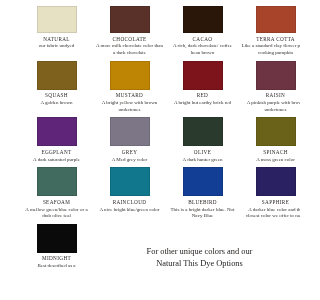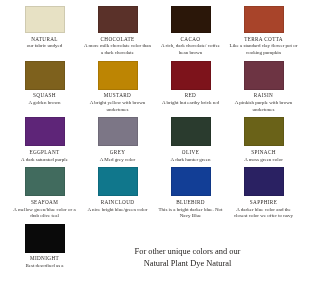--- a/index.html
+++ b/index.html
@@ -13,21 +13,21 @@
     font-family: "Liberation Serif", "DejaVu Serif", serif;
     color: #2b2b2b;
     overflow: hidden;
     position: relative;
   }
   #chart {
     width: 300px;
     height: 300px;
     position: relative;
     box-sizing: border-box;
-    padding: 6px 4px 0 8px;
+    padding: 6px 4px 0 20px;
   }
   .swatch-row {
     display: flex;
     width: 292px;
     margin: 0 0 4px 0;
   }
   .swatch-cell {
     width: 73px;
     box-sizing: border-box;
     display: flex;
@@ -191,17 +191,17 @@
   </div>
 
   <div class="bottom">
     <div class="bottom-left">
       <span class="chip tall" style="background-color: rgb(10, 10, 10);"></span>
       <div class="chip-name">MIDNIGHT</div>
       <div class="chip-desc">Best described as a</div>
     </div>
     <div class="bottom-right">
       <div class="footer-line">For other unique colors and our</div>
-      <div class="footer-line">Natural Plant Dye Natural</div>
+      <div class="footer-line">Natural This Dye Options</div>
     </div>
   </div>
 
 </div>
 
 </body></html>

